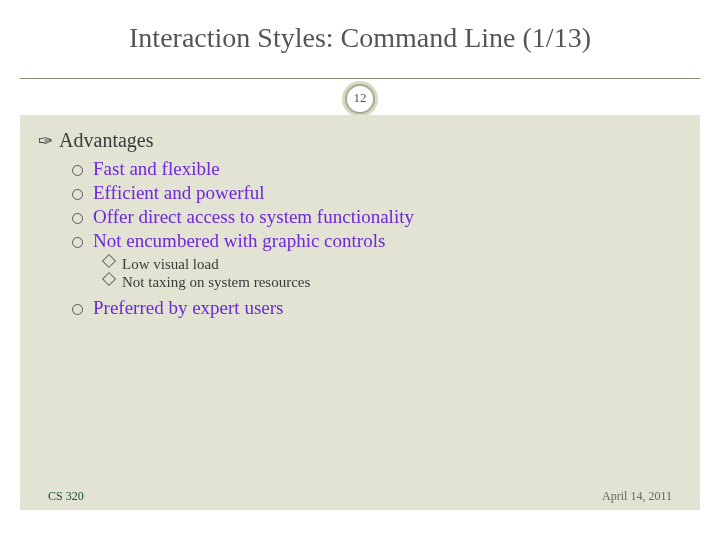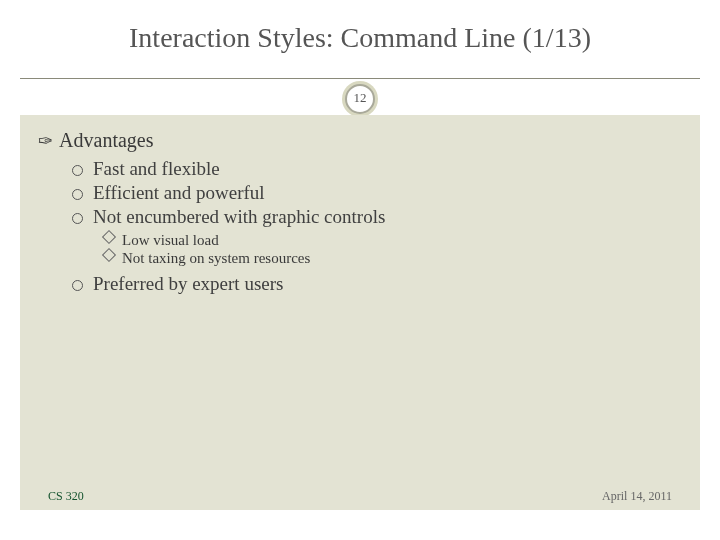--- a/index.html
+++ b/index.html
@@ -69,21 +69,21 @@
     display: flex;
     align-items: baseline;
     gap: 6px;
   }
   .lvl1 .bullet {
     font-size: 18px;
     color: #3a3a3a;
   }
   .lvl2 {
     font-size: 19px;
-    color: #404040;
+    color: #6d28d9;
     margin: 0 0 2px 34px;
     display: flex;
     align-items: baseline;
     gap: 10px;
   }
   .lvl2 .bullet {
     display: inline-block;
     width: 9px;
     height: 9px;
     border: 1.5px solid #555;
@@ -150,20 +150,24 @@
     <div class="lvl2">
       <span class="bullet"></span>
       <span>Fast and flexible</span>
     </div>
     <div class="lvl2">
       <span class="bullet"></span>
       <span>Efficient and powerful</span>
     </div>
     <div class="lvl2">
       <span class="bullet"></span>
+      <span>Offer direct access to system functionality</span>
+    </div>
+    <div class="lvl2">
+      <span class="bullet"></span>
       <span>Not encumbered with graphic controls</span>
     </div>
 
     <div class="lvl3-group">
       <div class="lvl3">
         <span class="bullet"></span>
         <span>Low visual load</span>
       </div>
       <div class="lvl3">
         <span class="bullet"></span>

